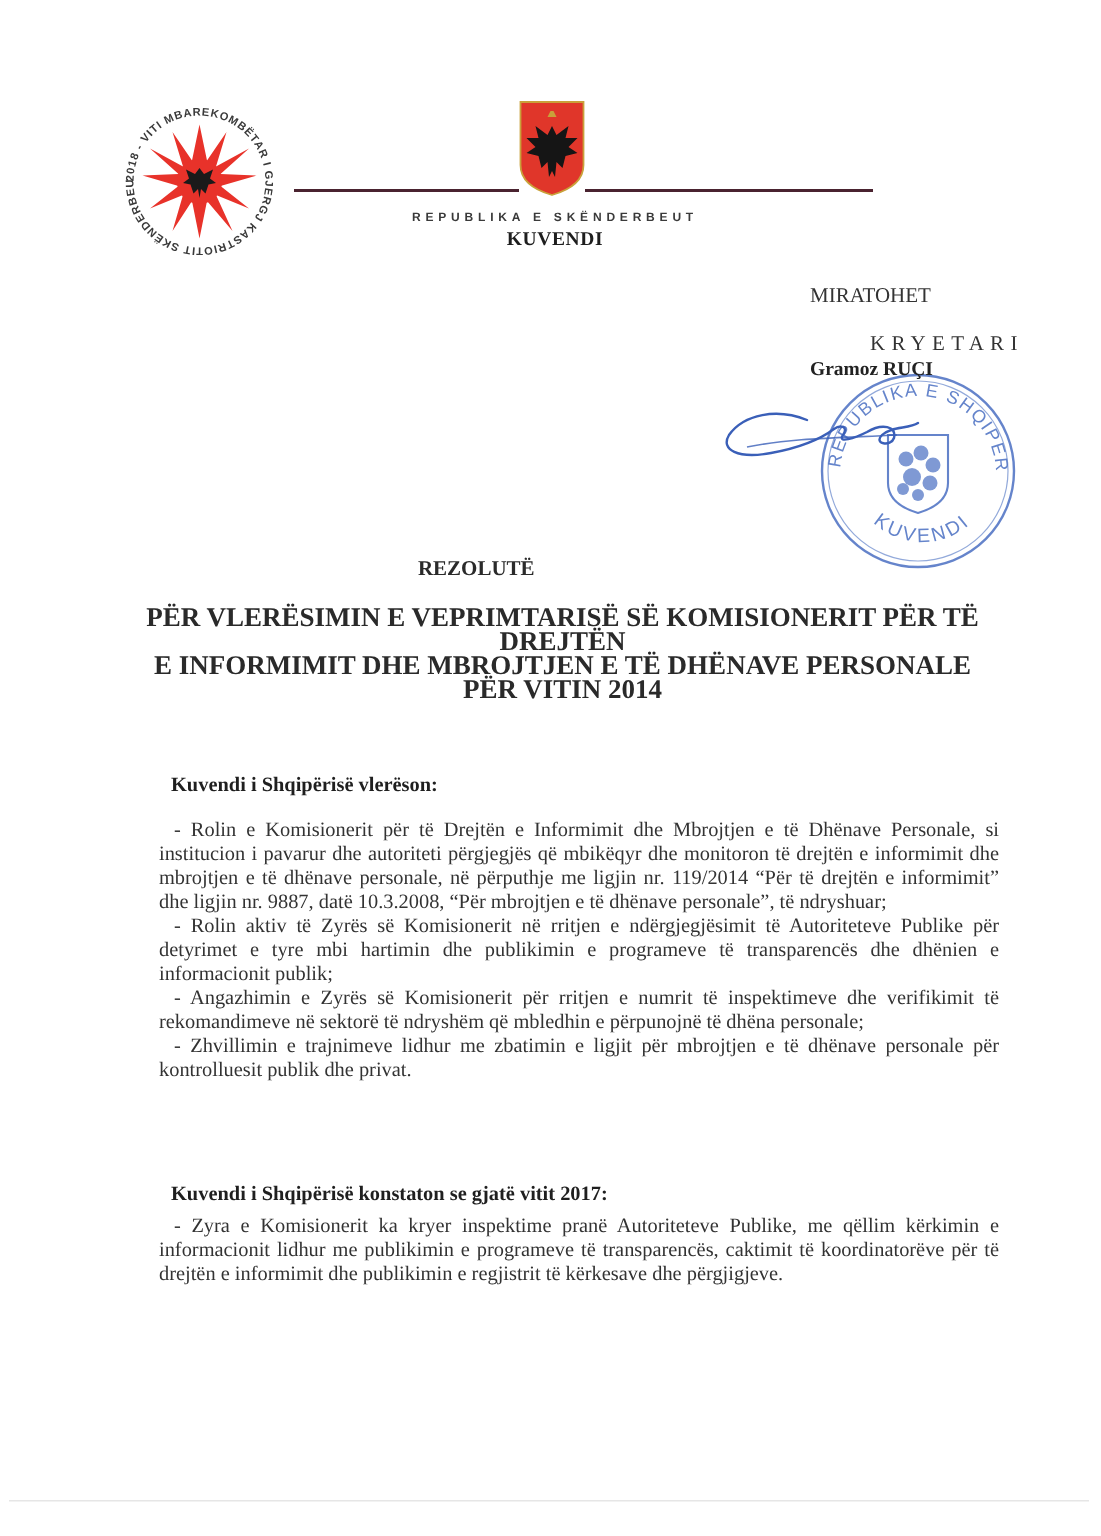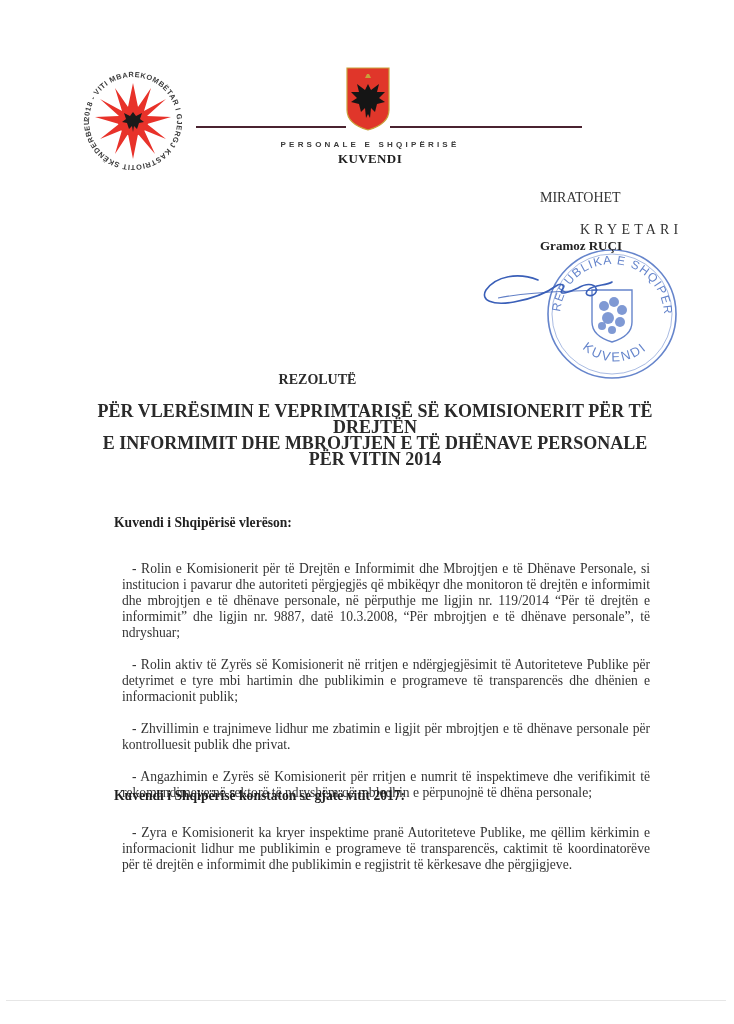--- a/index.html
+++ b/index.html
@@ -104,21 +104,21 @@
   }
   .section-body {
     left: 106px;
     width: 560px;
     font-size: 13.6px;
     line-height: 16px;
     text-align: justify;
     color: #333;
   }
   .section-body p {
-    margin: 16px;
+    margin: 0;
     text-indent: 10px;
   }
 
   .bottom-rule {
     left: 6px; top: 1000px; width: 720px; height: 1px;
     background: #e6e6e6;
   }
 </style>
 </head>
 <body>
@@ -147,21 +147,21 @@
 <div class="abs rule rule-right"></div>
 
 <div class="abs shield">
   <svg width="46" height="66" viewBox="0 0 46 66">
     <path d="M2,2 L44,2 L44,44 Q44,58 23,64 Q2,58 2,44 Z" fill="#e0362a" stroke="#c9a13a" stroke-width="1.2"></path>
     <path d="M23,18 L26,24 L34,18 L32,26 L40,26 L34,32 L40,36 L32,38 L30,46 L26,42 L25,52 L23,48 L21,52 L20,42 L16,46 L14,38 L6,36 L12,32 L6,26 L14,26 L12,18 L20,24 Z" fill="#151515"></path>
     <path d="M22,8 L24,8 L26,12 L20,12 Z" fill="#c9a13a"></path>
   </svg>
 </div>
 
-<div class="abs republika">PERSONALE E SHQIPËRISË</div>
+<div class="abs republika">REPUBLIKA E SKËNDERBEUT</div>
 <div class="abs kuvendi-head">KUVENDI</div>
 
 <div class="abs miratohet">MIRATOHET</div>
 <div class="abs kryetari">KRYETARI</div>
 
 <div class="abs stamp">
   <svg width="150" height="140" viewBox="0 0 150 140">
     <defs>
       <path id="stampTop" d="M20,72 a52,52 0 0,1 104,0"></path>
       <path id="stampBottom" d="M30,86 a48,48 0 0,0 90,0"></path>
@@ -200,22 +200,22 @@
 <div class="abs doc-subtitle">
   <div>PËR VLERËSIMIN E VEPRIMTARISË SË KOMISIONERIT PËR TË DREJTËN</div>
   <div>E INFORMIMIT DHE MBROJTJEN E TË DHËNAVE PERSONALE</div>
   <div>PËR VITIN 2014</div>
 </div>
 
 <div class="abs section-heading" style="top:515px;">Kuvendi i Shqipërisë vlerëson:</div>
 <div class="abs section-body" style="top:545px;">
   <p>- Rolin e Komisionerit për të Drejtën e Informimit dhe Mbrojtjen e të Dhënave Personale, si institucion i pavarur dhe autoriteti përgjegjës që mbikëqyr dhe monitoron të drejtën e informimit dhe mbrojtjen e të dhënave personale, në përputhje me ligjin nr. 119/2014 “Për të drejtën e informimit” dhe ligjin nr. 9887, datë 10.3.2008, “Për mbrojtjen e të dhënave personale”, të ndryshuar;</p>
   <p>- Rolin aktiv të Zyrës së Komisionerit në rritjen e ndërgjegjësimit të Autoriteteve Publike për detyrimet e tyre mbi hartimin dhe publikimin e programeve të transparencës dhe dhënien e informacionit publik;</p>
+  <p>- Angazhimin e Zyrës së Komisionerit për rritjen e numrit të inspektimeve dhe verifikimit të rekomandimeve në sektorë të ndryshëm që mbledhin e përpunojnë të dhëna personale;</p>
   <p>- Zhvillimin e trajnimeve lidhur me zbatimin e ligjit për mbrojtjen e të dhënave personale për kontrolluesit publik dhe privat.</p>
-  <p>- Angazhimin e Zyrës së Komisionerit për rritjen e numrit të inspektimeve dhe verifikimit të rekomandimeve në sektorë të ndryshëm që mbledhin e përpunojnë të dhëna personale;</p>
 </div>
 
 <div class="abs section-heading" style="top:777px;margin-top:11px;">Kuvendi i Shqipërisë konstaton se gjatë vitit 2017:</div>
 <div class="abs section-body" style="top:809px;">
   <p>- Zyra e Komisionerit ka kryer inspektime pranë Autoriteteve Publike, me qëllim kërkimin e informacionit lidhur me publikimin e programeve të transparencës, caktimit të koordinatorëve për të drejtën e informimit dhe publikimin e regjistrit të kërkesave dhe përgjigjeve.</p>
 </div>
 
 <div class="abs bottom-rule"></div>
 
 </body></html>

